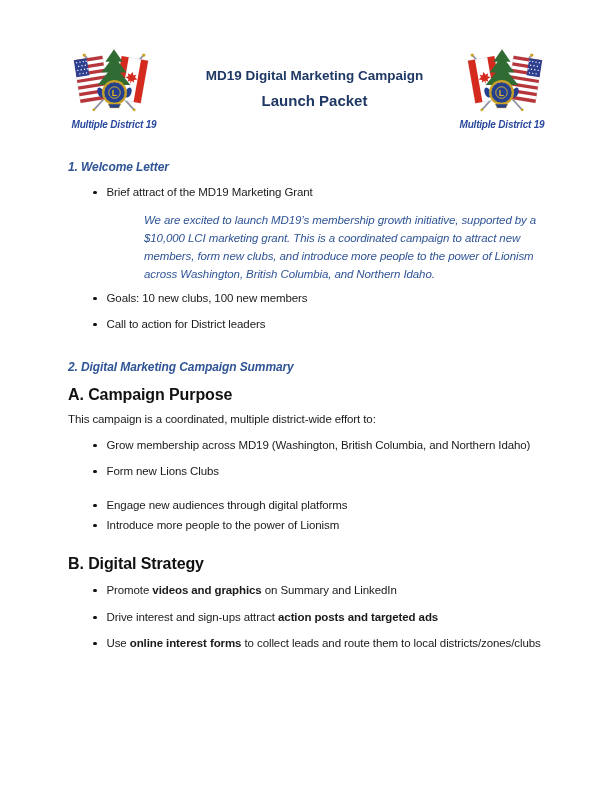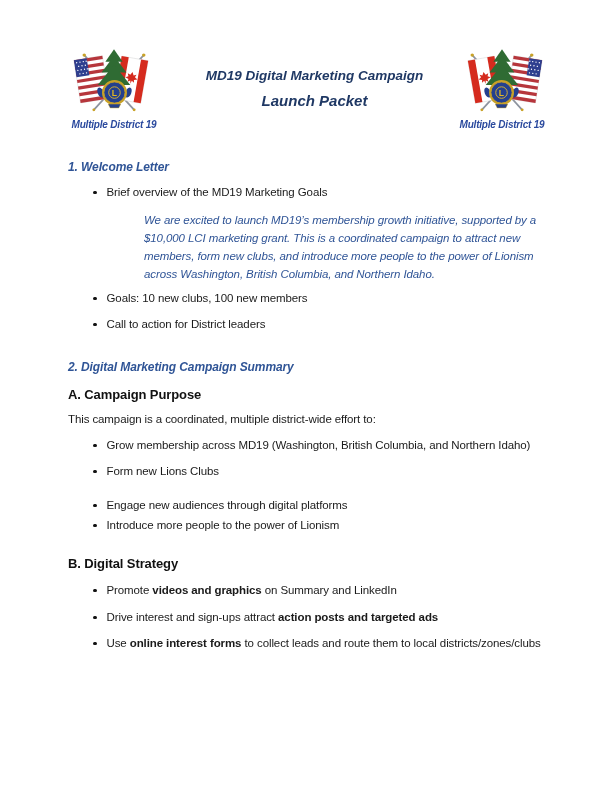--- a/index.html
+++ b/index.html
@@ -28,38 +28,37 @@
     letter-spacing: -0.2px;
     white-space: nowrap;
     font-style: italic;
   }
 
   .title-block {
     position: absolute;
     left: 17px; right: 0; top: 68px;
     text-align: center;
     color: #1f3864;
-    font-style: italic;
   }
   .title-line1 { font-size: 13.5px; font-weight: 700; line-height: 16px; }
   .title-line2 { font-size: 15px;   font-weight: 700; line-height: 25px; margin-top: 4px; }
 
   
   .content {
     position: absolute;
     left: 68px; top: 0;
     width: 480px;
     font-size: 11.5px;
     letter-spacing: -0.1px;
     line-height: 15px;
   }
   .content > div { position: absolute; }
 
   .sec-heading { font-weight: 700; color: #2f5496; font-size: 12px; white-space: nowrap; font-style: italic; }
-  .sub-heading { font-weight: 700; color: #111; font-size: 13px; white-space: nowrap; }
+  .sub-heading { font-weight: 700; color: #111; font-size: 16px; white-space: nowrap; }
   .body-text   { color: #1a1a1a; }
 
   .bullet-item { left: 25px; display: flex; align-items: flex-start; white-space: nowrap; }
   .bullet-item .dot {
     flex: 0 0 auto;
     width: 3.5px; height: 3.5px;
     border-radius: 50%;
     background: #111;
     margin: 5.5px 10px 0 0;
   }
@@ -236,21 +235,21 @@
     <div class="title-line1">MD19 Digital Marketing Campaign</div>
     <div class="title-line2">Launch Packet</div>
   </div>
 
   <div class="content">
 
     <div class="sec-heading r-s1h">1. Welcome Letter</div>
 
     <div class="bullet-item r-s1b1">
       <span class="dot"></span>
-      <span class="body-text">Brief overview of the MD19 Marketing Goals</span>
+      <span class="body-text">Brief attract of the MD19 Marketing Grant</span>
     </div>
 
     <div class="quote r-quote">We are excited to launch MD19’s membership growth initiative, supported by a $10,000 LCI marketing grant. This is a coordinated campaign to attract new members, form new clubs, and introduce more people to the power of Lionism across Washington, British Columbia, and Northern Idaho.</div>
 
     <div class="bullet-item r-s1b2">
       <span class="dot"></span>
       <span class="body-text">Goals: 10 new clubs, 100 new members</span>
     </div>
 
     <div class="bullet-item r-s1b3">

